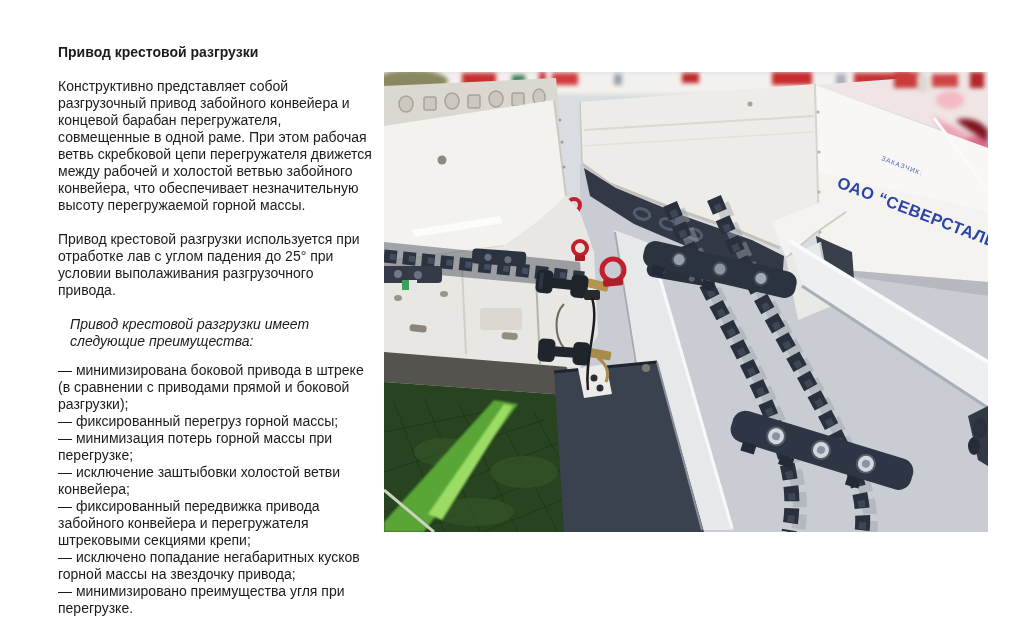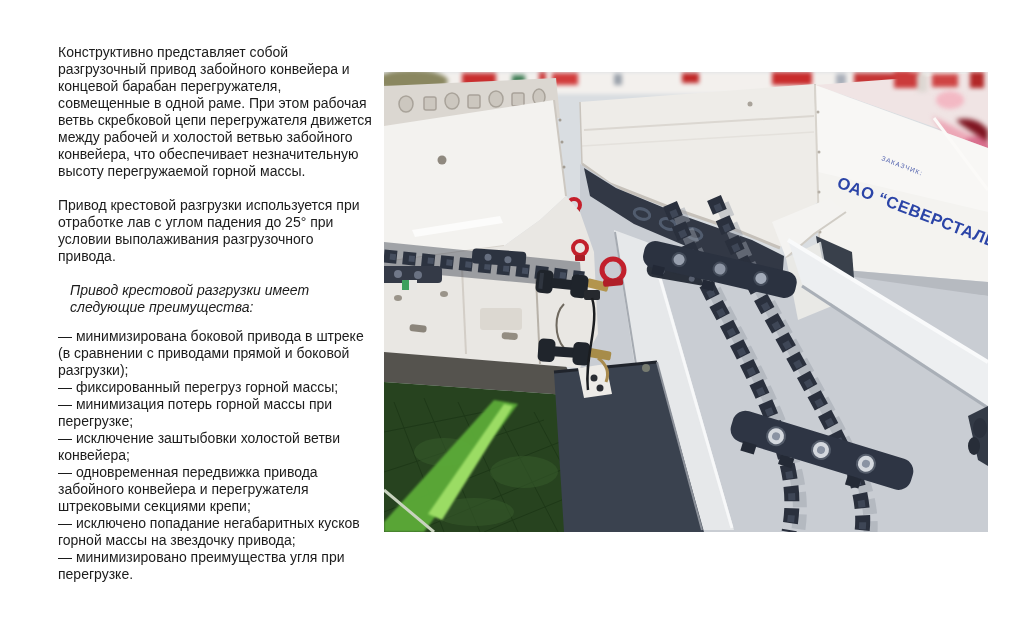--- a/index.html
+++ b/index.html
@@ -16,28 +16,29 @@
   .blur2{filter:blur(2px);}
   .blur3{filter:blur(2.5px);}
   .blur1{filter:blur(1.2px);}
 </style>
 </head>
 <body>
 
 <div class="page">
 
   <div class="text-col">
+    <h1>Привод крестовой разгрузки</h1>
     <p>Конструктивно представляет собой разгрузочный привод забойного конвейера и концевой барабан перегружателя, совмещенные в одной раме. При этом рабочая ветвь скребковой цепи перегружателя движется между рабочей и холостой ветвью забойного конвейера, что обеспечивает незначительную высоту перегружаемой горной массы.</p>
     <p>Привод крестовой разгрузки используется при отработке лав с углом падения до 25° при условии выполаживания разгрузочного привода.</p>
     <p class="intro">Привод крестовой разгрузки имеет следующие преимущества:</p>
     <div class="bullet">— минимизирована боковой привода в штреке (в сравнении с приводами прямой и боковой разгрузки);</div>
     <div class="bullet">— фиксированный перегруз горной массы;</div>
     <div class="bullet">— минимизация потерь горной массы при перегрузке;</div>
     <div class="bullet">— исключение заштыбовки холостой ветви конвейера;</div>
-    <div class="bullet">— одновременная передвижка привода забойного конвейера и перегружателя штрековыми секциями крепи;</div>
+    <div class="bullet">— фиксированный передвижка привода забойного конвейера и перегружателя штрековыми секциями крепи;</div>
     <div class="bullet">— исключено попадание негабаритных кусков горной массы на звездочку привода;</div>
     <div class="bullet">— минимизировано преимущества угля при перегрузке.</div>
   </div>
 
   <figure class="photo">
     <svg viewBox="0 0 604 460" xmlns="http://www.w3.org/2000/svg">
 
       <rect width="604" height="460" fill="#d9dde1"></rect>
 
       <g class="blur2">

